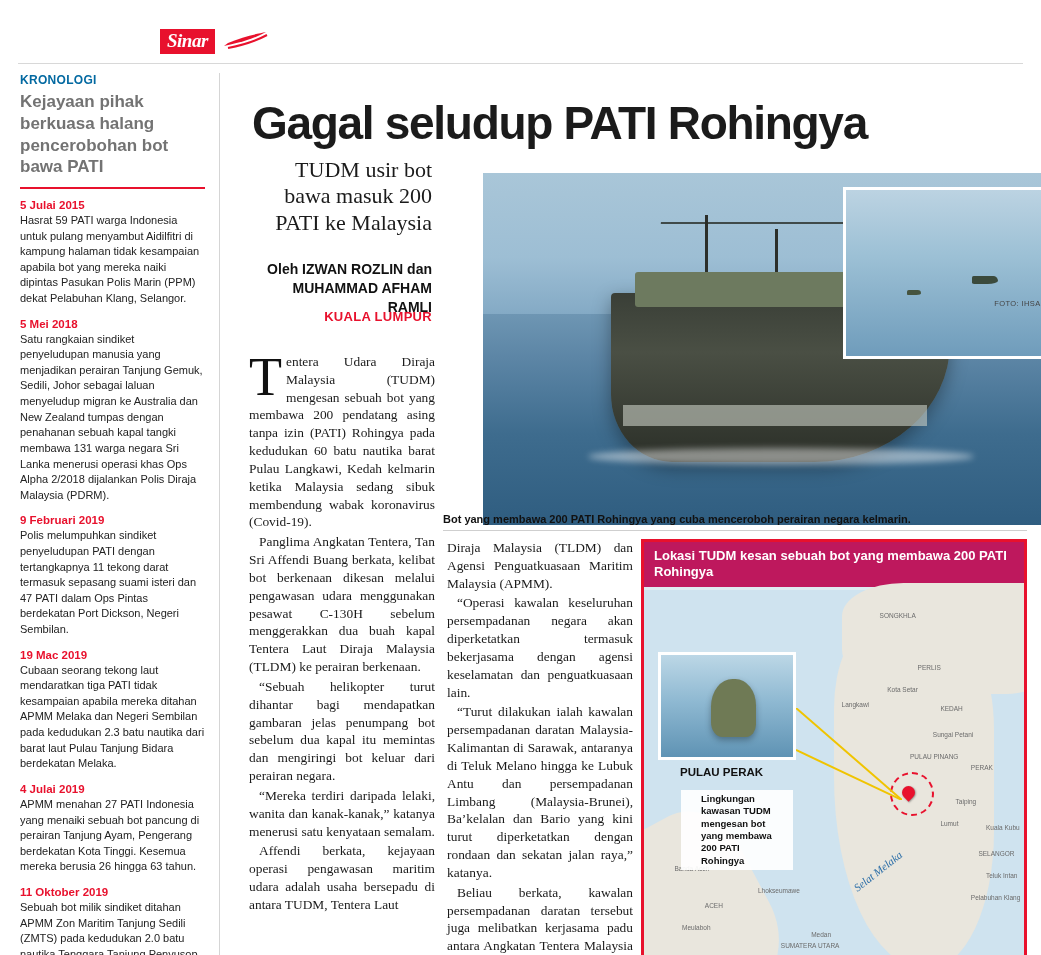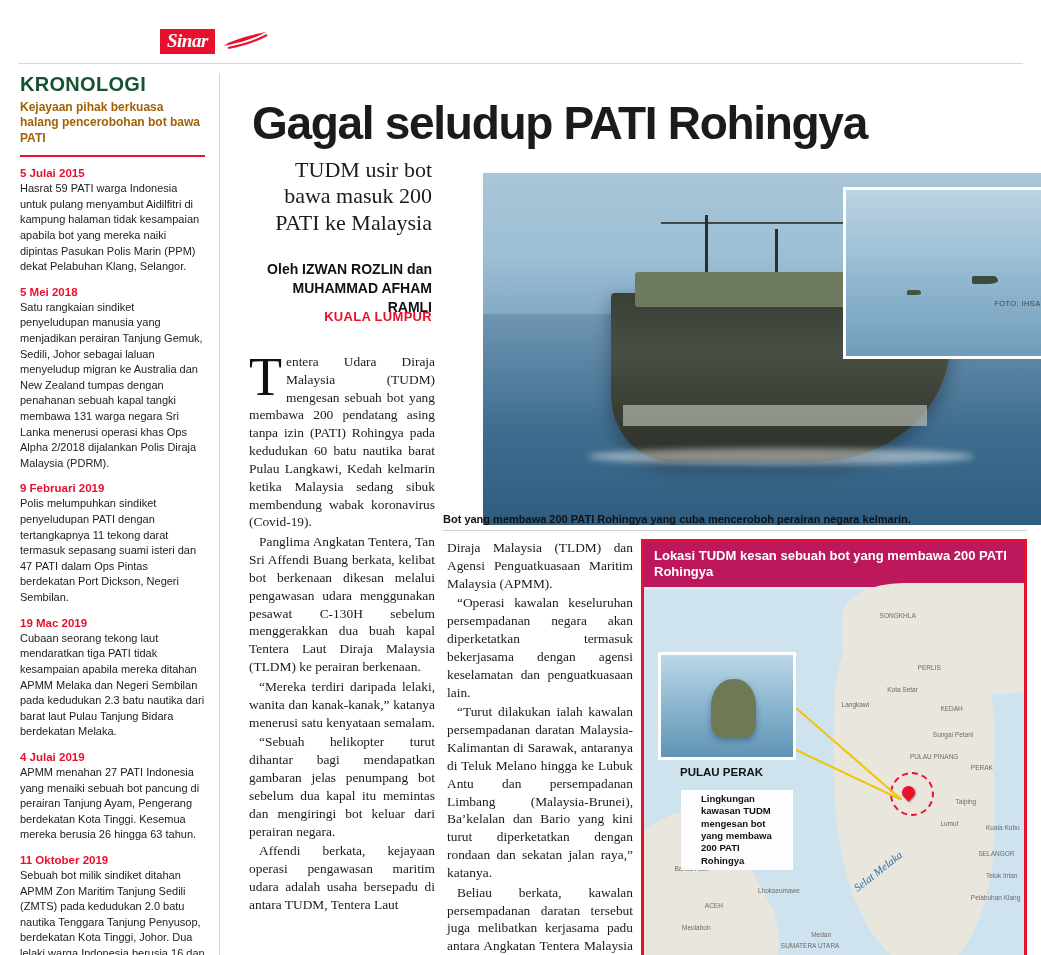--- a/index.html
+++ b/index.html
@@ -42,24 +42,24 @@
     background:#d8d8d8;
   }
 
   
   .sidebar {
     position:absolute; left:20px; top:56px; width:200px; height:890px;
     border-right:1px solid #d5d5d5;
     padding-right:14px;
   }
   .krono-title {
-    font-weight:bold; font-size:20px; color:#14532d; letter-spacing:0.3px;
+    font-weight:bold; font-size:12px; color:#0369a1; letter-spacing:0.3px;
   }
   .krono-sub {
-    font-weight:bold; font-size:12px; color:#a16207; line-height:1.28;
+    font-weight:bold; font-size:17px; color:#737373; line-height:1.28;
     margin-top:4px;
   }
   .krono-rule {
     width:100%; height:2px; background:#e8112d; margin:9px 0 10px 0;
   }
   .krono-item { margin-bottom:11px; }
   .krono-date {
     color:#e8112d; font-weight:bold; font-size:11.5px; margin-bottom:2px;
   }
   .krono-body {
@@ -320,22 +320,22 @@
 
   <h1 class="headline">Gagal seludup PATI Rohingya</h1>
 
   <div class="deck">TUDM usir bot bawa masuk 200 PATI ke Malaysia</div>
   <div class="byline">Oleh IZWAN ROZLIN dan MUHAMMAD AFHAM RAMLI</div>
   <div class="dateline">KUALA LUMPUR</div>
 
   <div class="col" id="col1">
       <p class="first"><span class="dropcap">T</span>entera Udara Diraja Malaysia (TUDM) mengesan sebuah bot yang membawa 200 pendatang asing tanpa izin (PATI) Rohingya pada kedudukan 60 batu nautika barat Pulau Langkawi, Kedah kelmarin ketika Malaysia sedang sibuk membendung wabak koronavirus (Covid-19).</p>
       <p>Panglima Angkatan Tentera, Tan Sri Affendi Buang berkata, kelibat bot berkenaan dikesan melalui pengawasan udara menggunakan pesawat C-130H sebelum menggerakkan dua buah kapal Tentera Laut Diraja Malaysia (TLDM) ke perairan berkenaan.</p>
+      <p>“Sebuah helikopter turut dihantar bagi mendapatkan gambaran jelas penumpang bot sebelum dua kapal itu memintas dan mengiringi bot keluar dari perairan negara.</p>
       <p>“Mereka terdiri daripada lelaki, wanita dan kanak-kanak,” katanya menerusi satu kenyataan semalam.</p>
-      <p>“Sebuah helikopter turut dihantar bagi mendapatkan gambaran jelas penumpang bot sebelum dua kapal itu memintas dan mengiringi bot keluar dari perairan negara.</p>
       <p>Affendi berkata, kejayaan operasi pengawasan maritim udara adalah usaha bersepadu di antara TUDM, Tentera Laut</p>
     </div>
   <div class="col" id="col2">
       <p class="first">Diraja Malaysia (TLDM) dan Agensi Penguatkuasaan Maritim Malaysia (APMM).</p>
       <p>“Operasi kawalan keseluruhan persempadanan negara akan diperketatkan termasuk bekerjasama dengan agensi keselamatan dan penguatkuasaan lain.</p>
       <p>“Turut dilakukan ialah kawalan persempadanan daratan Malaysia-Kalimantan di Sarawak, antaranya di Teluk Melano hingga ke Lubuk Antu dan persempadanan Limbang (Malaysia-Brunei), Ba’kelalan dan Bario yang kini turut diperketatkan dengan rondaan dan sekatan jalan raya,” katanya.</p>
       <p>Beliau berkata, kawalan persempadanan daratan tersebut juga melibatkan kerjasama padu antara Angkatan Tentera Malaysia (ATM) dan Pasukan Gerakan Am (PGA) Polis Diraja Malaysia.</p>
     </div>
 
   <figure class="photo-wrap">

